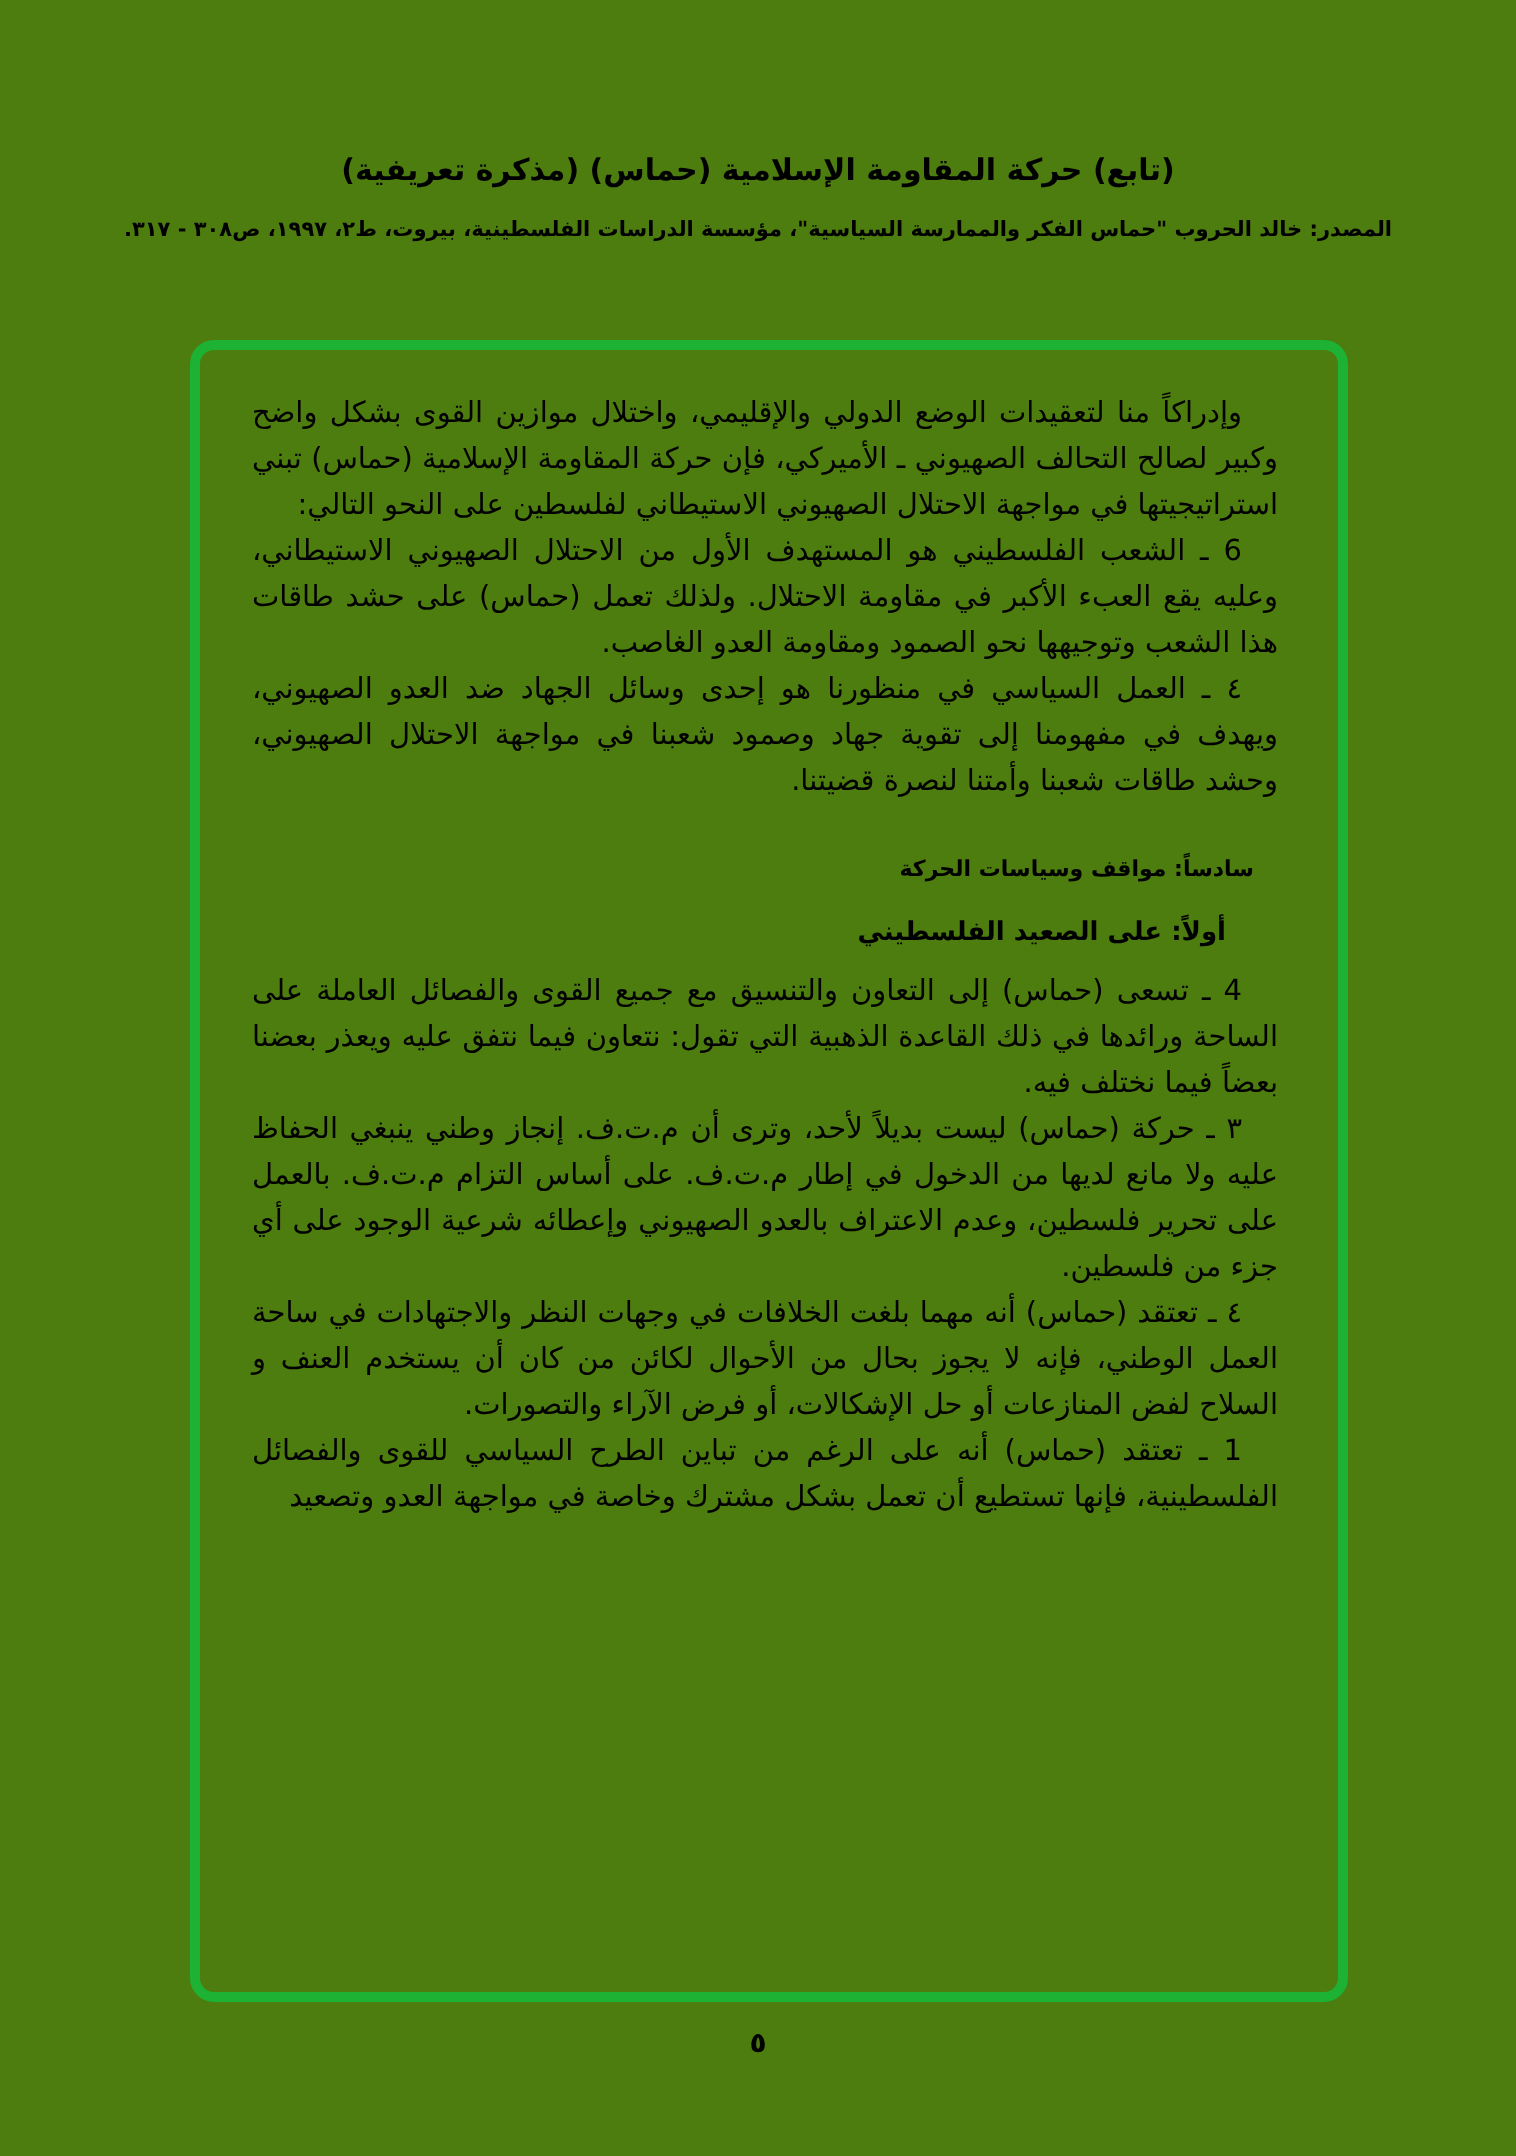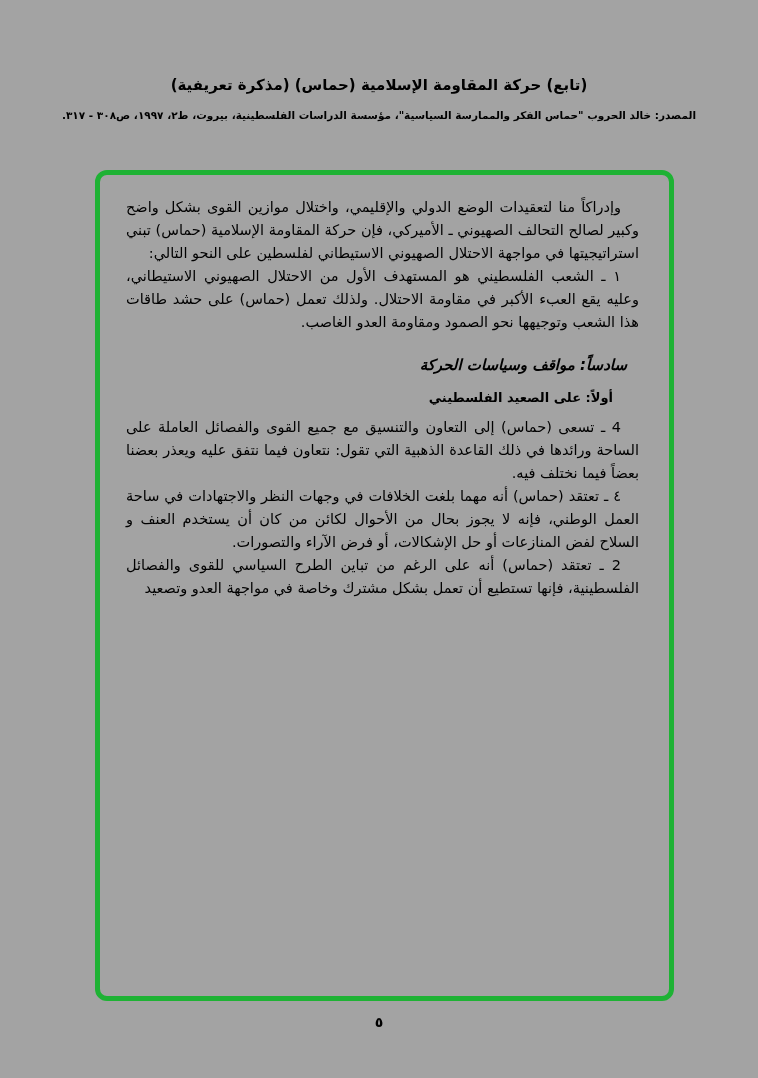--- a/index.html
+++ b/index.html
@@ -1,20 +1,20 @@
 <!DOCTYPE html>
 <html lang="ar"><head>
 <meta charset="utf-8">
 <style>
   html, body { margin: 0; padding: 0; background: #ffffff; }
   .page {
     position: relative;
     width: 758px;
     height: 1078px;
-    background: #a3a3a3;
+    background: #4d7c0f;
     color: #000000;
     font-family: "DejaVu Sans", sans-serif;
     overflow: hidden;
   }
   .title {
     position: absolute;
     top: 76px; left: 0; right: 0;
     direction: rtl;
     text-align: center;
     font-weight: bold;
@@ -43,22 +43,21 @@
     text-align: justify;
     font-size: 14.5px;
     line-height: 23px;
     margin: 0;
   }
   .para { text-indent: 18px; }
   .h1 {
     font-weight: bold;
     margin-top: 20px;
     text-indent: 12px;
-    font-size: 15px;
-    font-style: italic;
+    font-size: 11px;
   }
   .h2 {
     font-weight: bold;
     margin-top: 9px;
     margin-bottom: 7px;
     text-indent: 26px;
     font-size: 13px;
   }
   .page-number {
     position: absolute;
@@ -72,23 +71,25 @@
 <body>
 
 <div class="page">
 
   <div class="title">(تابع) حركة المقاومة الإسلامية (حماس) (مذكرة تعريفية)</div>
 
   <div class="source">المصدر: خالد الحروب "حماس الفكر والممارسة السياسية"، مؤسسة الدراسات الفلسطينية، بيروت، ط٢، ١٩٩٧، ص٣٠٨ - ٣١٧.</div>
 
   <div class="green-box">
     <p class="block para">وإدراكاً منا لتعقيدات الوضع الدولي والإقليمي، واختلال موازين القوى بشكل واضح وكبير لصالح التحالف الصهيوني ـ الأميركي، فإن حركة المقاومة الإسلامية (حماس) تبني استراتيجيتها في مواجهة الاحتلال الصهيوني الاستيطاني لفلسطين على النحو التالي:</p>
-    <p class="block para">١ ـ الشعب الفلسطيني هو المستهدف الأول من الاحتلال الصهيوني الاستيطاني، وعليه يقع العبء الأكبر في مقاومة الاحتلال. ولذلك تعمل (حماس) على حشد طاقات هذا الشعب وتوجيهها نحو الصمود ومقاومة العدو الغاصب.</p>
+    <p class="block para">6 ـ الشعب الفلسطيني هو المستهدف الأول من الاحتلال الصهيوني الاستيطاني، وعليه يقع العبء الأكبر في مقاومة الاحتلال. ولذلك تعمل (حماس) على حشد طاقات هذا الشعب وتوجيهها نحو الصمود ومقاومة العدو الغاصب.</p>
+    <p class="block para">٤ ـ العمل السياسي في منظورنا هو إحدى وسائل الجهاد ضد العدو الصهيوني، ويهدف في مفهومنا إلى تقوية جهاد وصمود شعبنا في مواجهة الاحتلال الصهيوني، وحشد طاقات شعبنا وأمتنا لنصرة قضيتنا.</p>
     <p class="block h1">سادساً: مواقف وسياسات الحركة</p>
     <p class="block h2">أولاً: على الصعيد الفلسطيني</p>
     <p class="block para">4 ـ تسعى (حماس) إلى التعاون والتنسيق مع جميع القوى والفصائل العاملة على الساحة ورائدها في ذلك القاعدة الذهبية التي تقول: نتعاون فيما نتفق عليه ويعذر بعضنا بعضاً فيما نختلف فيه.</p>
+    <p class="block para">٣ ـ حركة (حماس) ليست بديلاً لأحد، وترى أن م.ت.ف. إنجاز وطني ينبغي الحفاظ عليه ولا مانع لديها من الدخول في إطار م.ت.ف. على أساس التزام م.ت.ف. بالعمل على تحرير فلسطين، وعدم الاعتراف بالعدو الصهيوني وإعطائه شرعية الوجود على أي جزء من فلسطين.</p>
     <p class="block para">٤ ـ تعتقد (حماس) أنه مهما بلغت الخلافات في وجهات النظر والاجتهادات في ساحة العمل الوطني، فإنه لا يجوز بحال من الأحوال لكائن من كان أن يستخدم العنف و السلاح لفض المنازعات أو حل الإشكالات، أو فرض الآراء والتصورات.</p>
-    <p class="block para">2 ـ تعتقد (حماس) أنه على الرغم من تباين الطرح السياسي للقوى والفصائل الفلسطينية، فإنها تستطيع أن تعمل بشكل مشترك وخاصة في مواجهة العدو وتصعيد</p>
+    <p class="block para">1 ـ تعتقد (حماس) أنه على الرغم من تباين الطرح السياسي للقوى والفصائل الفلسطينية، فإنها تستطيع أن تعمل بشكل مشترك وخاصة في مواجهة العدو وتصعيد</p>
   </div>
 
   <div class="page-number">٥</div>
 
 </div>
 
 </body></html>

